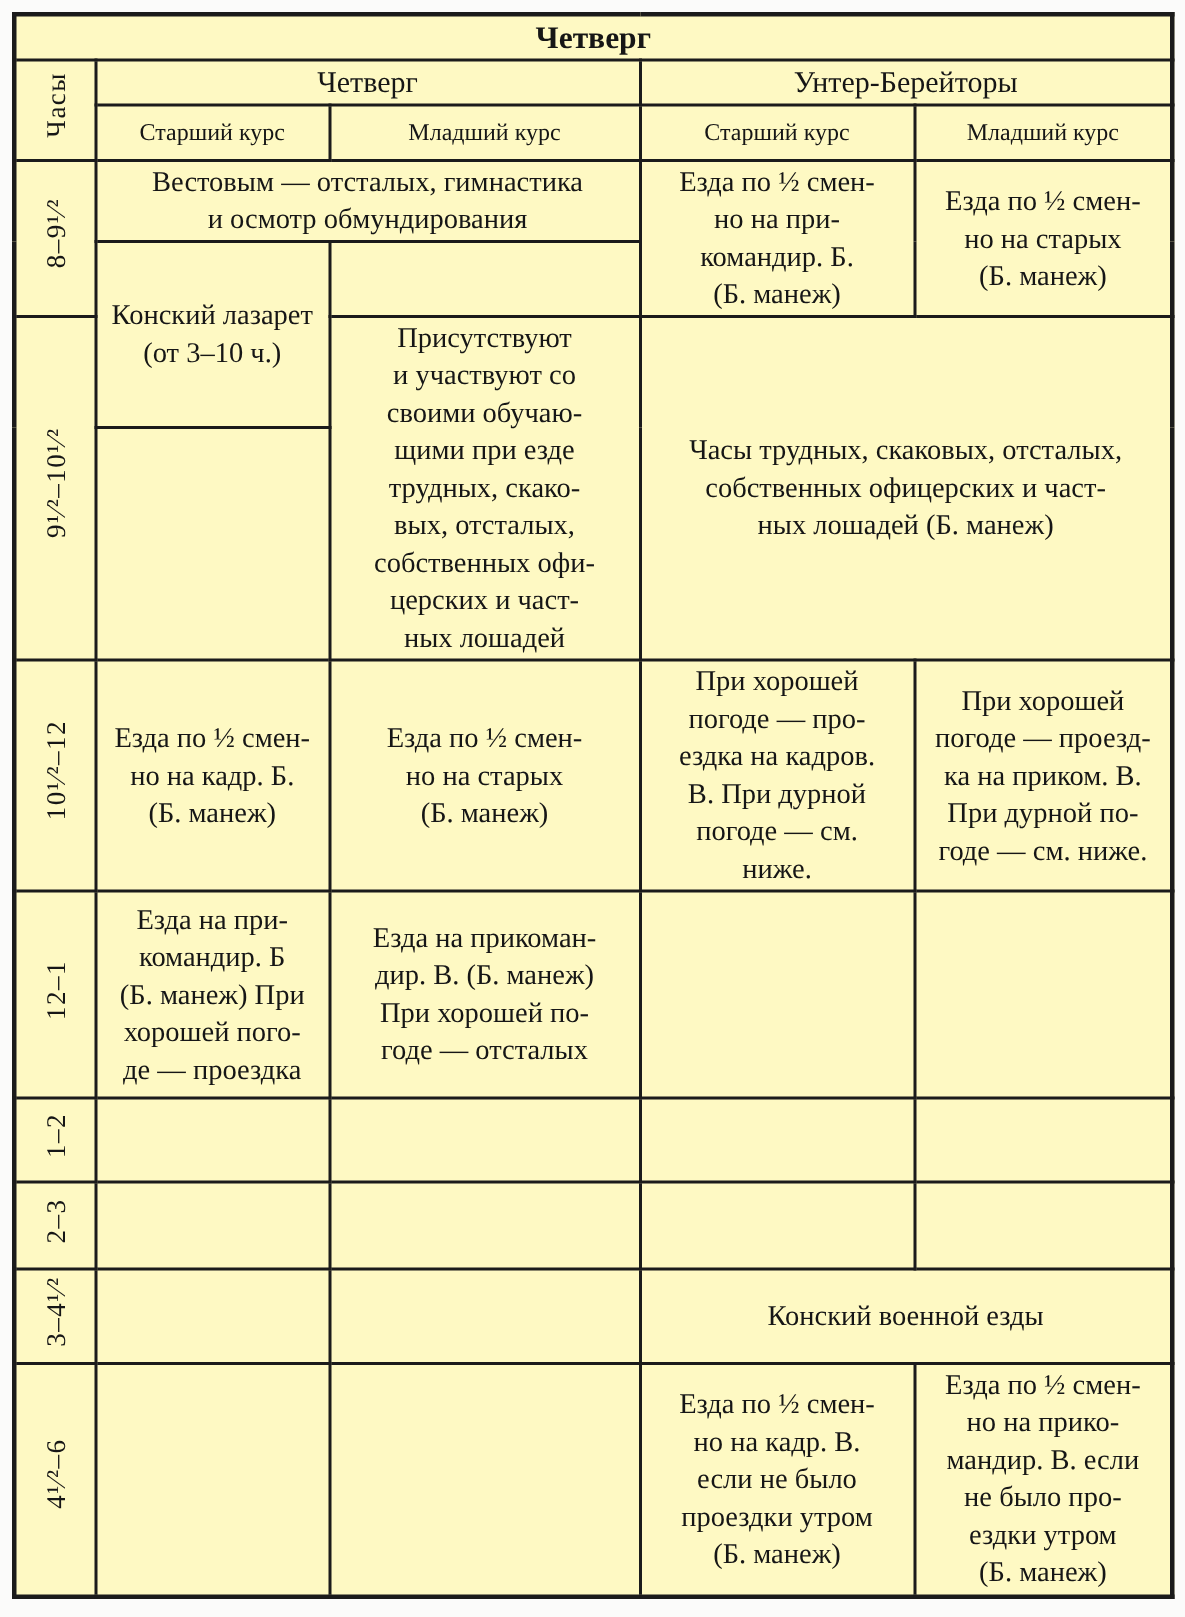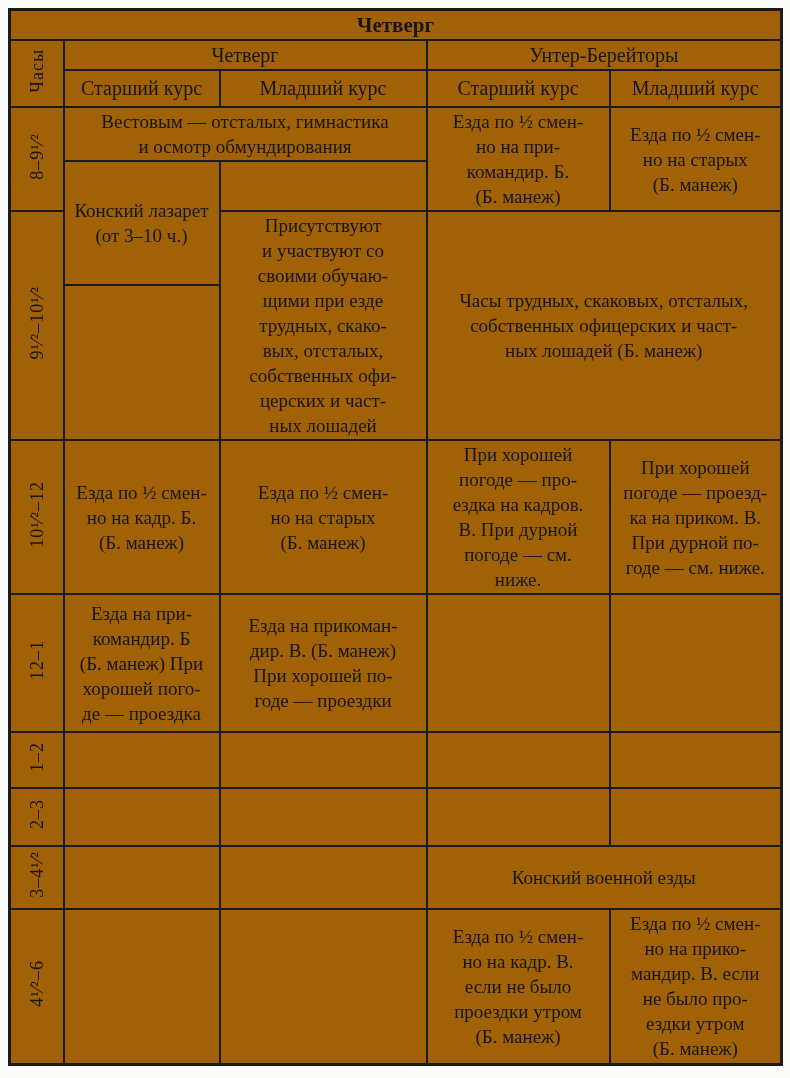--- a/index.html
+++ b/index.html
@@ -9,36 +9,36 @@
     font-family:"Liberation Serif","DejaVu Serif",serif;
     color:#161616;
     -webkit-font-smoothing:antialiased;
   }
   .sheet{width:790px;height:1078px;box-sizing:border-box;padding:8px 8px 6px 8px;}
   table.schedule{
     width:774px;
     table-layout:fixed;
     border-collapse:collapse;
     border:3px solid #1b1b1b;
-    background:#a16207;
+    background:#fef9c3;
     padding-left:40px;
   }
   td{
     border:2px solid #1b1b1b;
     text-align:center;
     vertical-align:middle;
     padding:1px 3px;
     font-size:19px;
     line-height:25px;
     white-space:pre-line;
     overflow:hidden;
   }
   td.title-cell{font-weight:bold;font-size:21px;line-height:26px;}
   td.group-cell{font-size:20px;}
-  td.course-cell{font-size:20px;}
+  td.course-cell{font-size:16px;}
   .vtext{
     display:inline-block;
     writing-mode:vertical-rl;
     transform:rotate(180deg);
     white-space:nowrap;
     font-size:18px;
     letter-spacing:1px;
     line-height:1;
   }
   tr.rT1{height:30px}
@@ -147,21 +147,21 @@
     <tr class="rF">
       <td><div class="vtext">12–1</div></td>
       <td>Езда на при-
 командир. Б
 (Б. манеж) При
 хорошей пого-
 де — проездка</td>
       <td>Езда на прикоман-
 дир. В. (Б. манеж)
 При хорошей по-
-годе — проездки</td>
+годе — отсталых</td>
       <td></td>
       <td></td>
     </tr>
 
     <tr class="rG">
       <td><div class="vtext">1–2</div></td>
       <td></td>
       <td></td>
       <td></td>
       <td></td>

